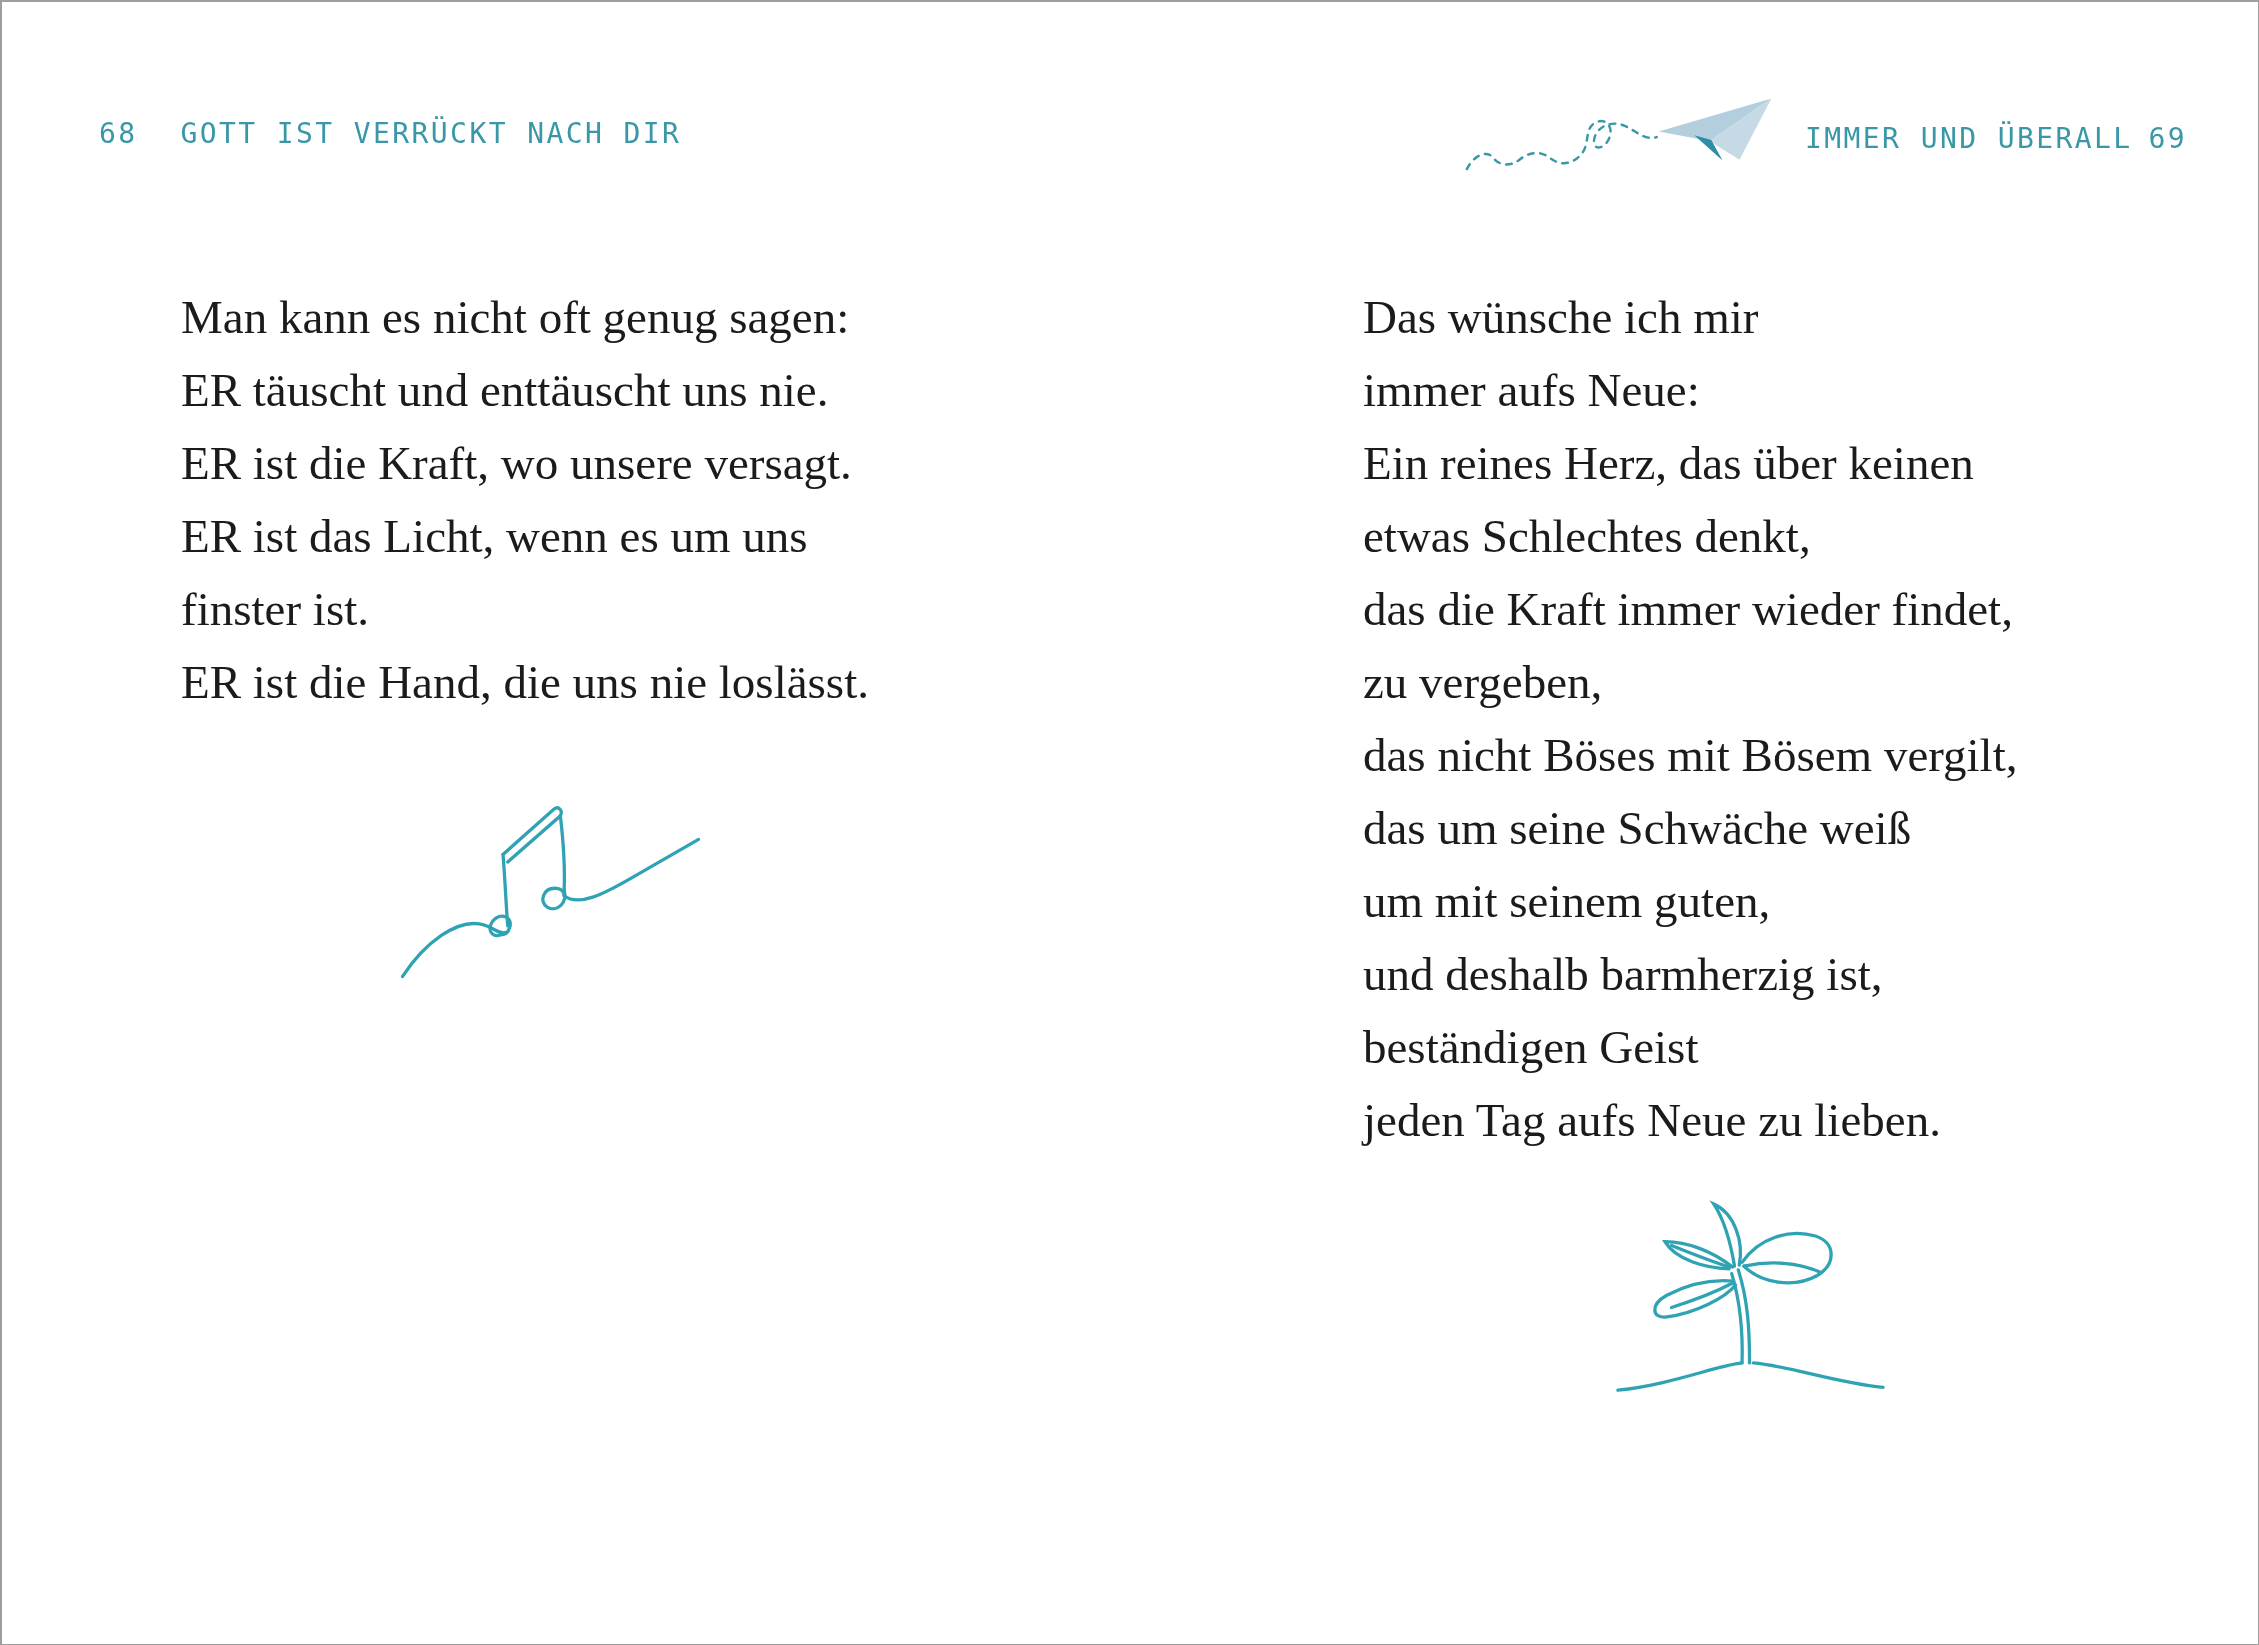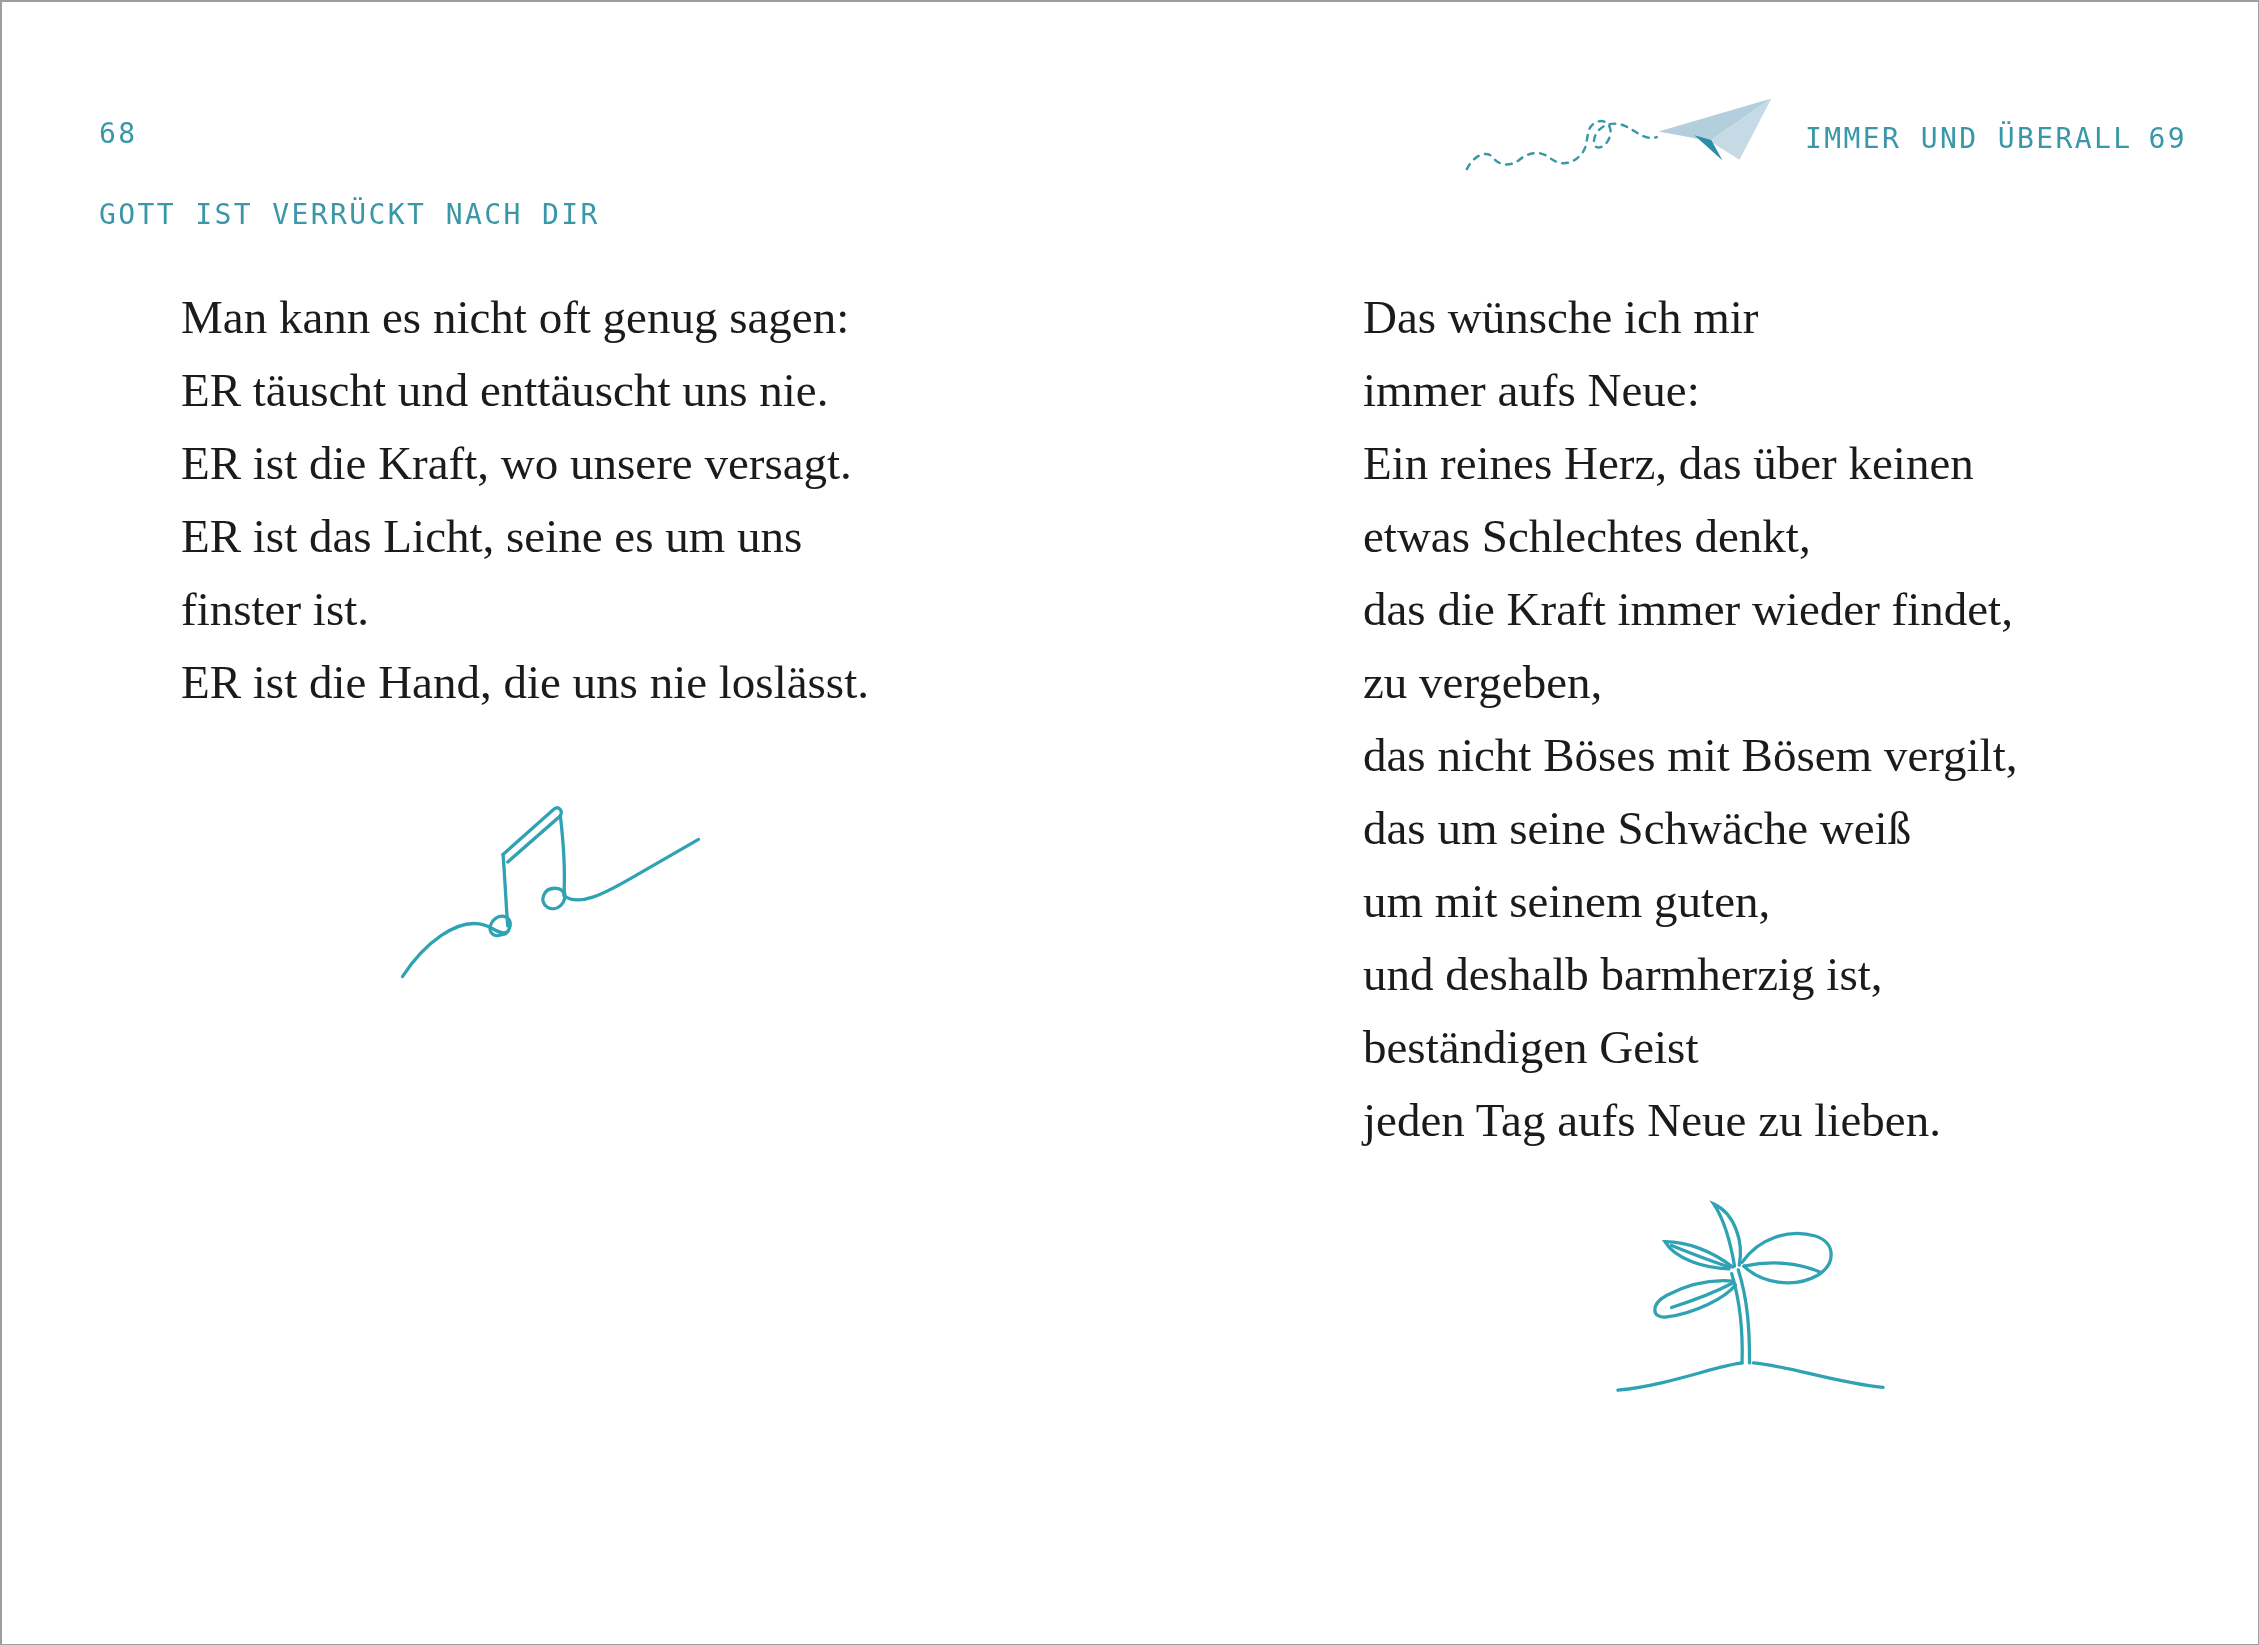--- a/index.html
+++ b/index.html
@@ -7,21 +7,21 @@
   #spread {
     position:relative; width:2260px; height:1646px;
     background:#ffffff; border:2.8px solid #9e9e9e; overflow:hidden;
     font-family:"Liberation Serif", serif; color:#1b1b1b;
   }
   .running-header {
     position:absolute; font-family:"DejaVu Sans Mono", monospace;
     font-size:28px; letter-spacing:2.4px; color:#3997a7;
     white-space:nowrap; line-height:38px;
   }
-  .header-left { left:97px; top:113px; display:flex; gap:43px;flex-direction:column; }
+  .header-left { left:97px; top:113px; display:flex; gap:43px; }
   .header-right { right:71px; top:90px; display:flex; align-items:center; }
   .header-right .hr-title { margin-left:21px; }
   .header-right .hr-num   { margin-left:16px; }
 
   .poem { position:absolute; font-size:47px; line-height:73px; white-space:nowrap; }
   .poem .heading { font-weight:normal; }
 
   #poem-left-1 { left:179px; top:279px; }
   #poem-left-2 { left:179px; top:1041px; }
   #poem-right  { left:1361px; top:279px; }
@@ -50,21 +50,21 @@
       <polygon points="250,46 268,51 280,73" fill="#2e8ca6"></polygon>
     </svg>
     <span class="hr-title">IMMER UND ÜBERALL</span>
     <span class="hr-num">69</span>
   </div>
 
   <div class="poem" id="poem-left-1">
     <div class="heading">Man kann es nicht oft genug sagen:</div>
     <div>ER täuscht und enttäuscht uns nie.</div>
     <div>ER ist die Kraft, wo unsere versagt.</div>
-    <div>ER ist das Licht, seine es um uns</div>
+    <div>ER ist das Licht, wenn es um uns</div>
     <div>finster ist.</div>
     <div>ER ist die Hand, die uns nie loslässt.</div>
   </div>
 
   <svg class="lineart" id="music-art" width="315" height="188" viewBox="0 0 335 200">
     <g fill="none" stroke="#2fa3b3" stroke-width="3.5" stroke-linecap="round">
       <path d="M10,190 C35,152 68,130 92,134 C106,136 112,146 120,143"></path>
       <path d="M120,143 C108,152 98,142 106,131 C114,121 128,126 124,138 C122,144 118,146 114,145"></path>
       <path d="M122,136 C120,110 119,85 117,60"></path>
       <path d="M117,60 L171,12 C176,8 181,13 178,19 L122,68"></path>

